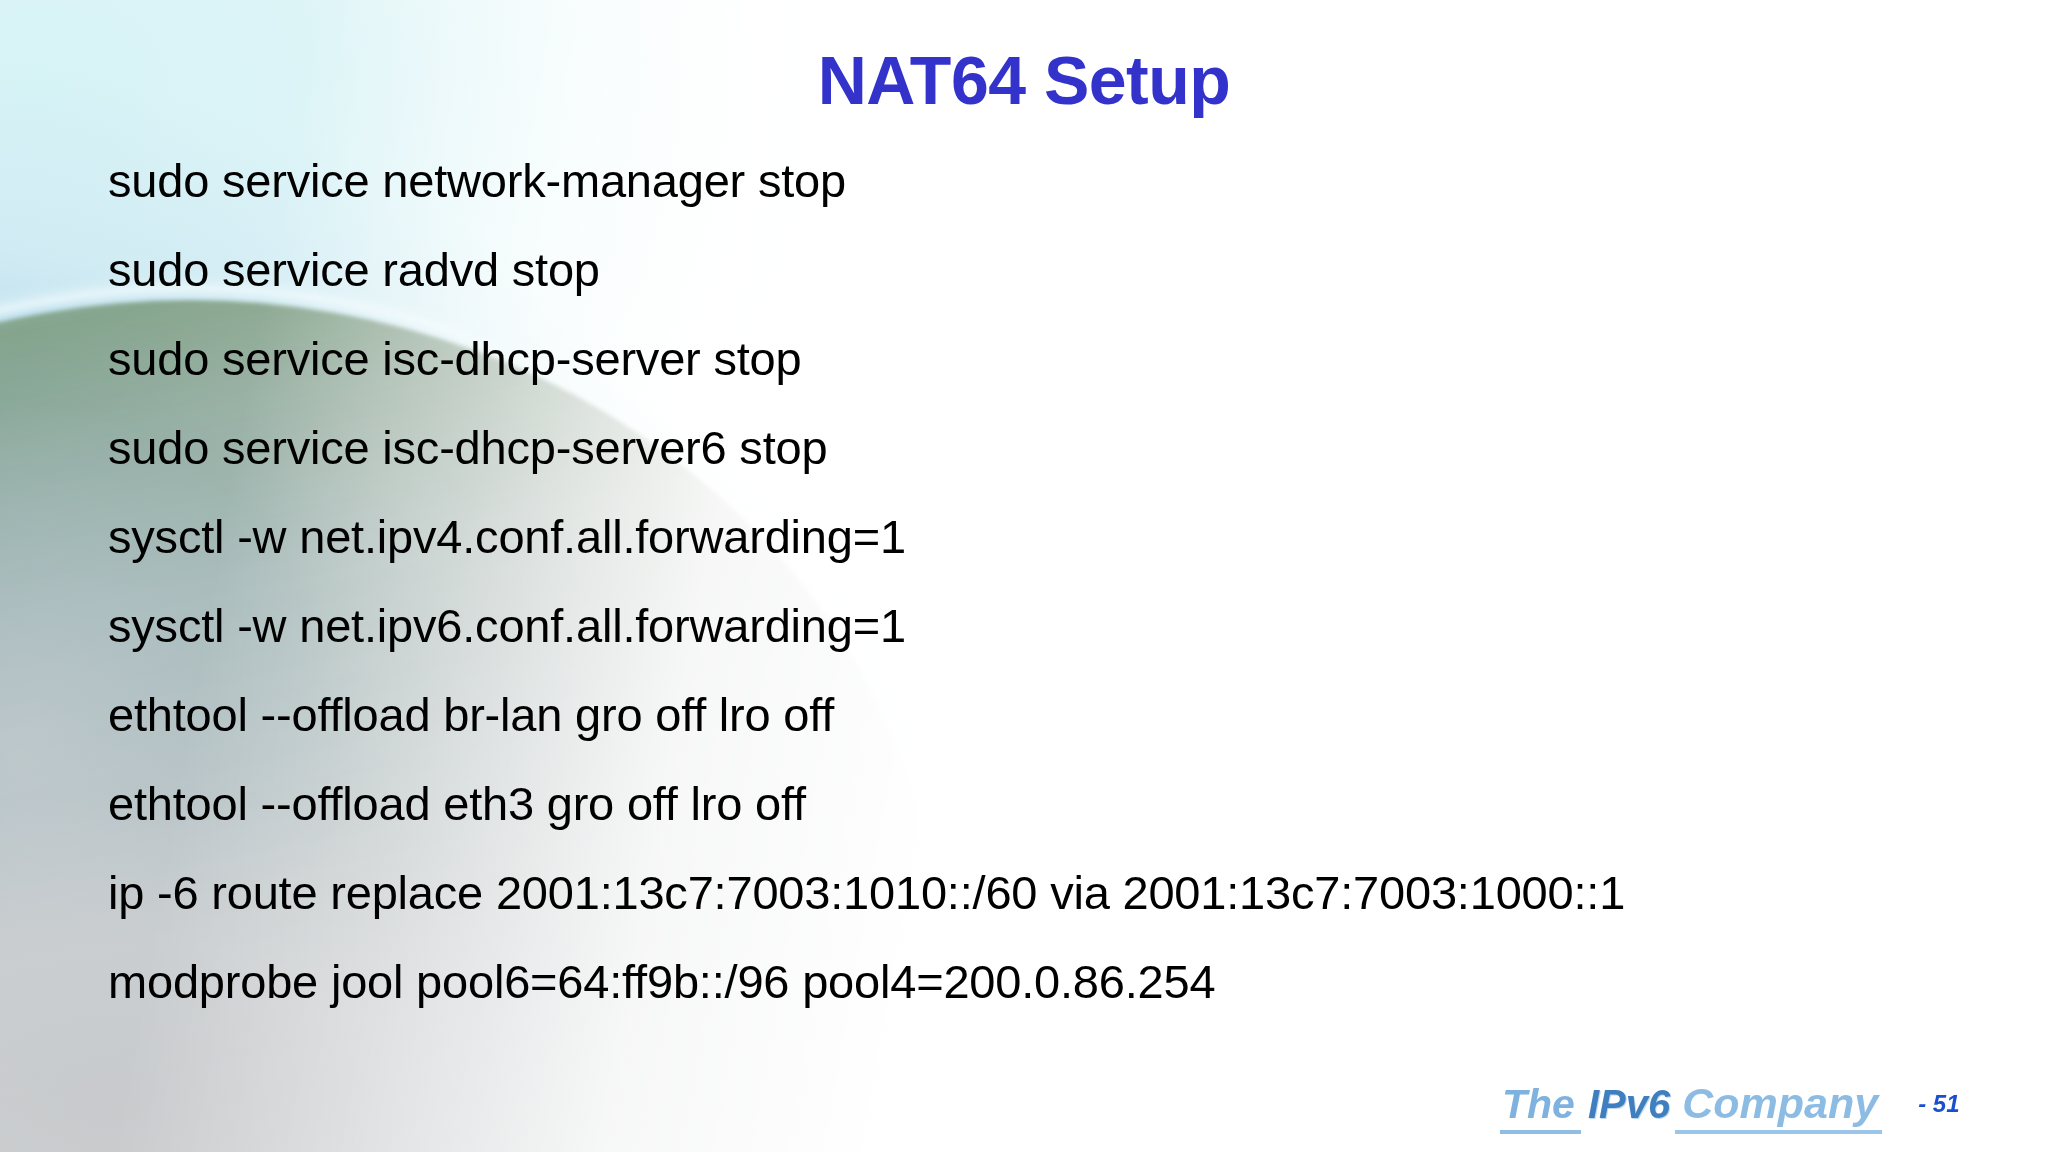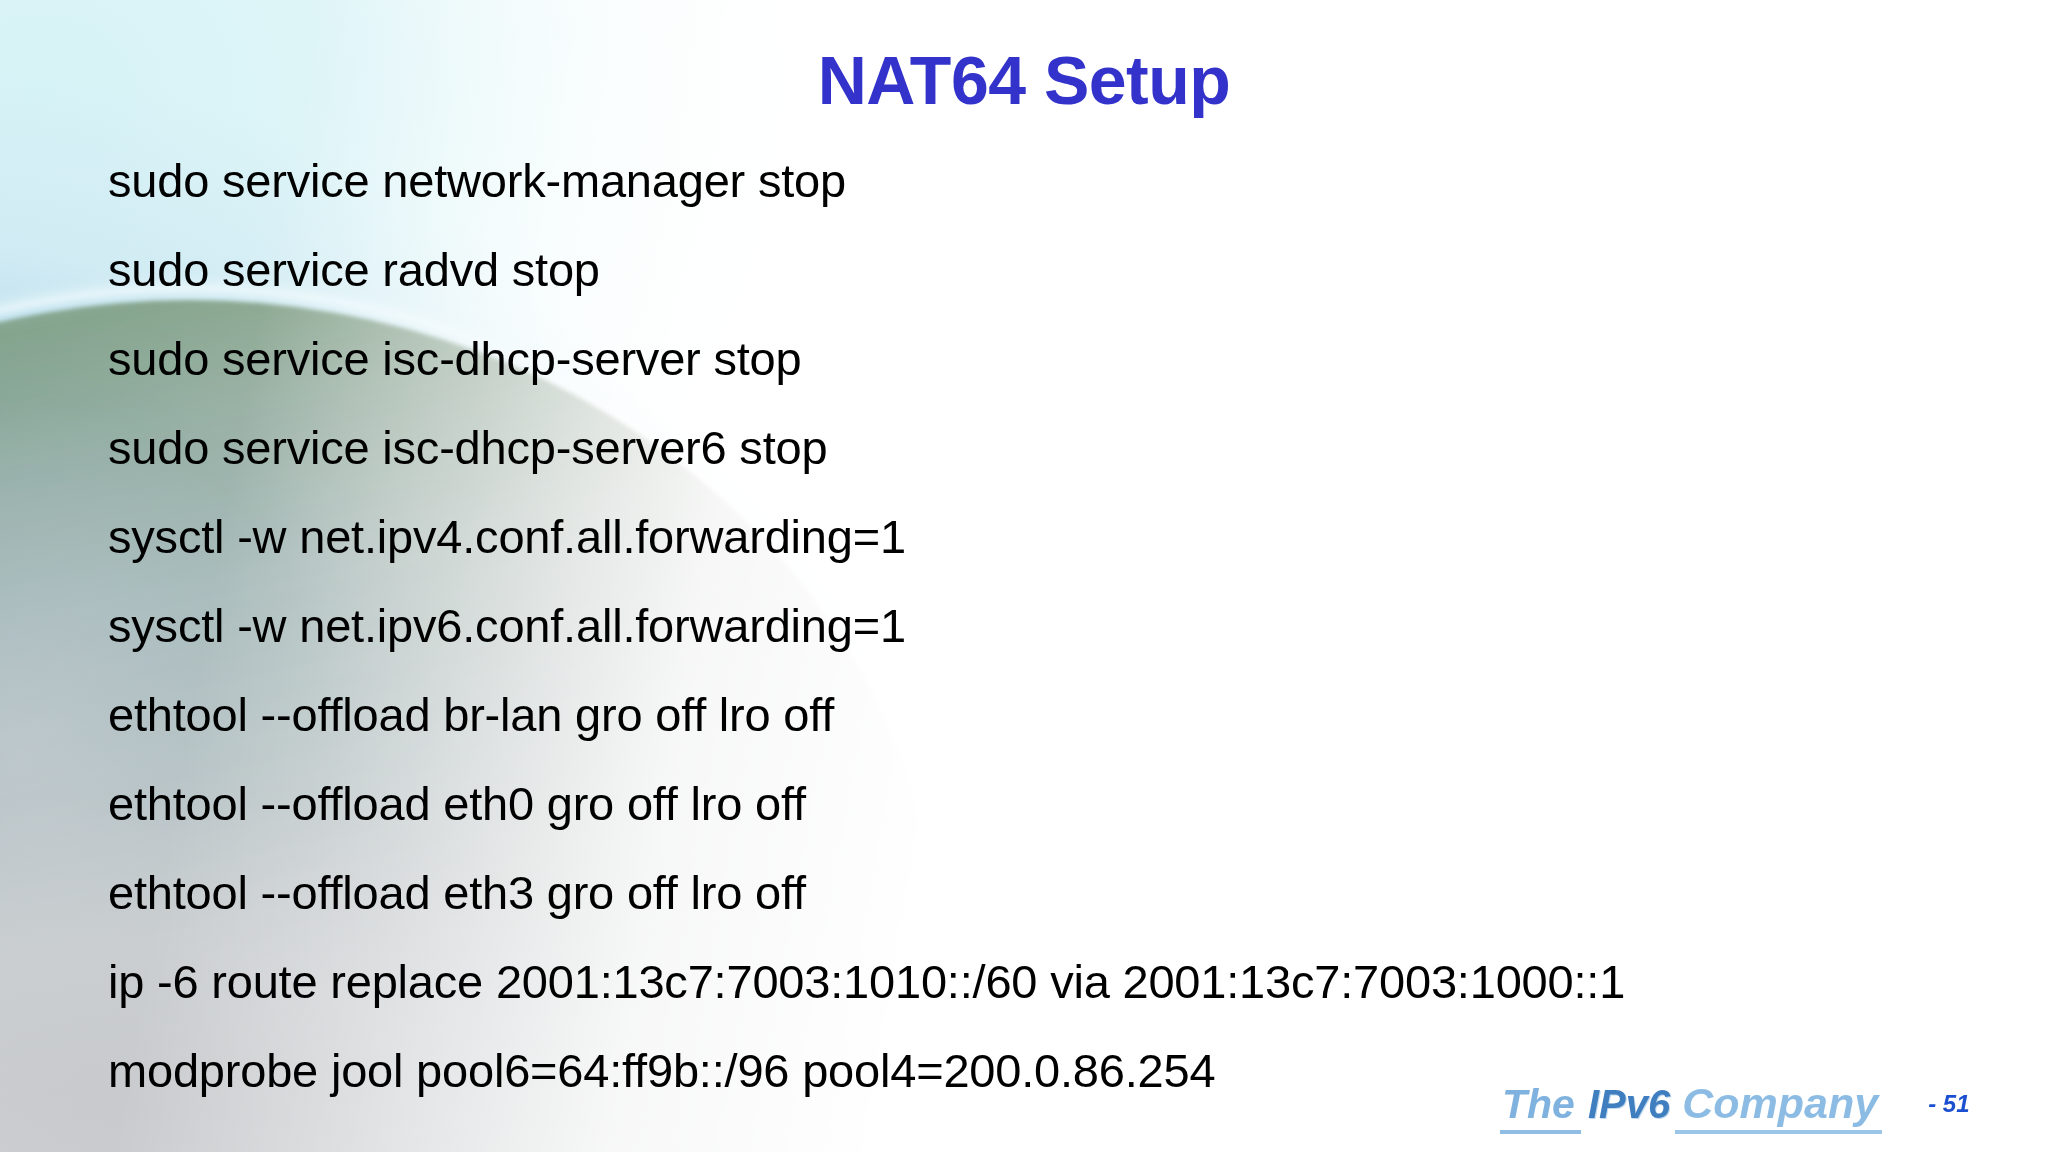--- a/index.html
+++ b/index.html
@@ -147,21 +147,21 @@
     letter-spacing: -0.2px;
   }
 
   
   .footer {
     position: absolute;
     left: 1500px;
     bottom: 18px;
     display: flex;
     align-items: baseline;
-    gap: 24px;
+    gap: 14px;
   }
 
   .logo {
     display: flex;
     align-items: baseline;
     font-style: italic;
     font-weight: bold;
     line-height: 1;
   }
 
@@ -215,21 +215,20 @@
     <h1 class="slide-title">NAT64 Setup</h1>
 
     <ul class="body-list">
       <li class="body-line">sudo service network-manager stop</li>
       <li class="body-line">sudo service radvd stop</li>
       <li class="body-line">sudo service isc-dhcp-server stop</li>
       <li class="body-line">sudo service isc-dhcp-server6 stop</li>
       <li class="body-line">sysctl -w net.ipv4.conf.all.forwarding=1</li>
       <li class="body-line">sysctl -w net.ipv6.conf.all.forwarding=1</li>
       <li class="body-line">ethtool --offload br-lan gro off lro off</li>
-      <li class="body-line">ethtool --offload eth0 gro off lro off</li>
       <li class="body-line">ethtool --offload eth3 gro off lro off</li>
       <li class="body-line">ip -6 route replace 2001:13c7:7003:1010::/60 via 2001:13c7:7003:1000::1</li>
       <li class="body-line">modprobe jool pool6=64:ff9b::/96 pool4=200.0.86.254</li>
     </ul>
 
     <div class="footer">
       <div class="logo">
         <span class="logo-the">The</span>
         <span class="logo-ipv6">IPv6</span>
         <span class="logo-company">Company</span>

